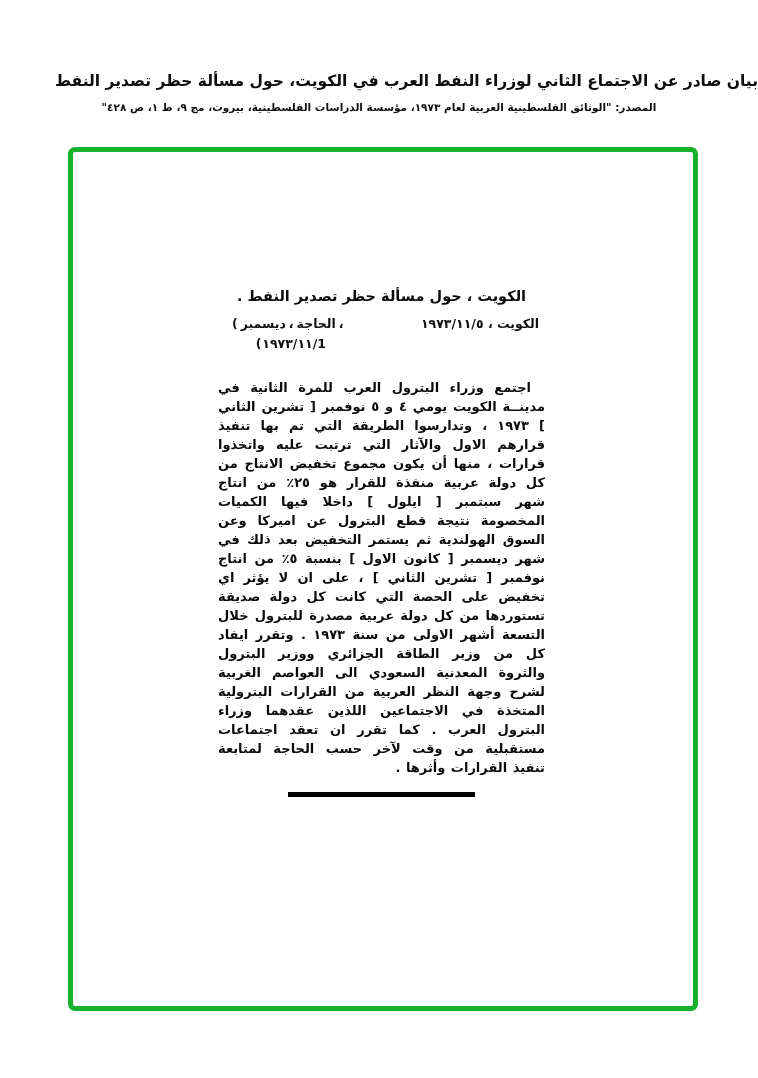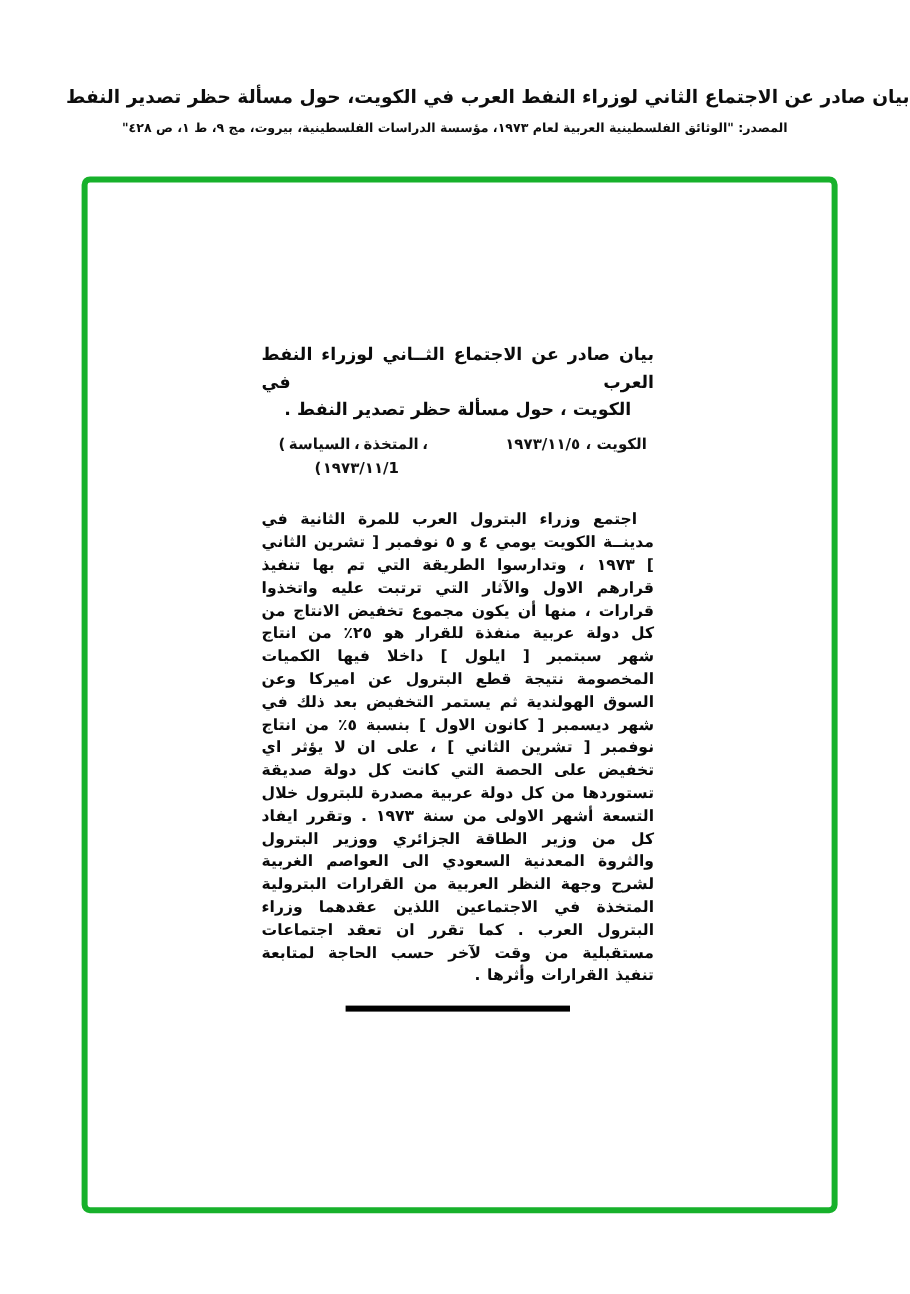--- a/index.html
+++ b/index.html
@@ -99,31 +99,30 @@
 </head>
 <body>
 
 <div class="header-title">بيان صادر عن الاجتماع الثاني لوزراء النفط العرب في الكويت، حول مسألة حظر تصدير النفط</div>
 <div class="header-source">المصدر: "الوثائق الفلسطينية العربية لعام ١٩٧٣، مؤسسة الدراسات الفلسطينية، بيروت، مج ٩، ط ١، ص ٤٢٨"</div>
 
 <div class="frame">
   <div class="doc-column">
 
     <div class="doc-title">
-      <div class="t1">بيان صادر عن الاجتماع الثــاني لوزراء النفط العرب في</div>
       <div class="t2">الكويت ، حول مسألة حظر تصدير النفط .</div>
     </div>
 
     <div class="date-row">
       <div class="cite-block">
         <div class="cite-line1">
           <span>(</span>
-            <span>السياسة</span>
+            <span>ديسمبر</span>
             <span>،</span>
-            <span>المتخذة</span>
+            <span>الحاجة</span>
             <span>،</span>
         </div>
         <div class="cite-line2">
           <span>(</span>
             <span>١٩٧٣/١١/1</span>
         </div>
       </div>
       <div class="place-date">الكويت ، ١٩٧٣/١١/٥</div>
     </div>
 

